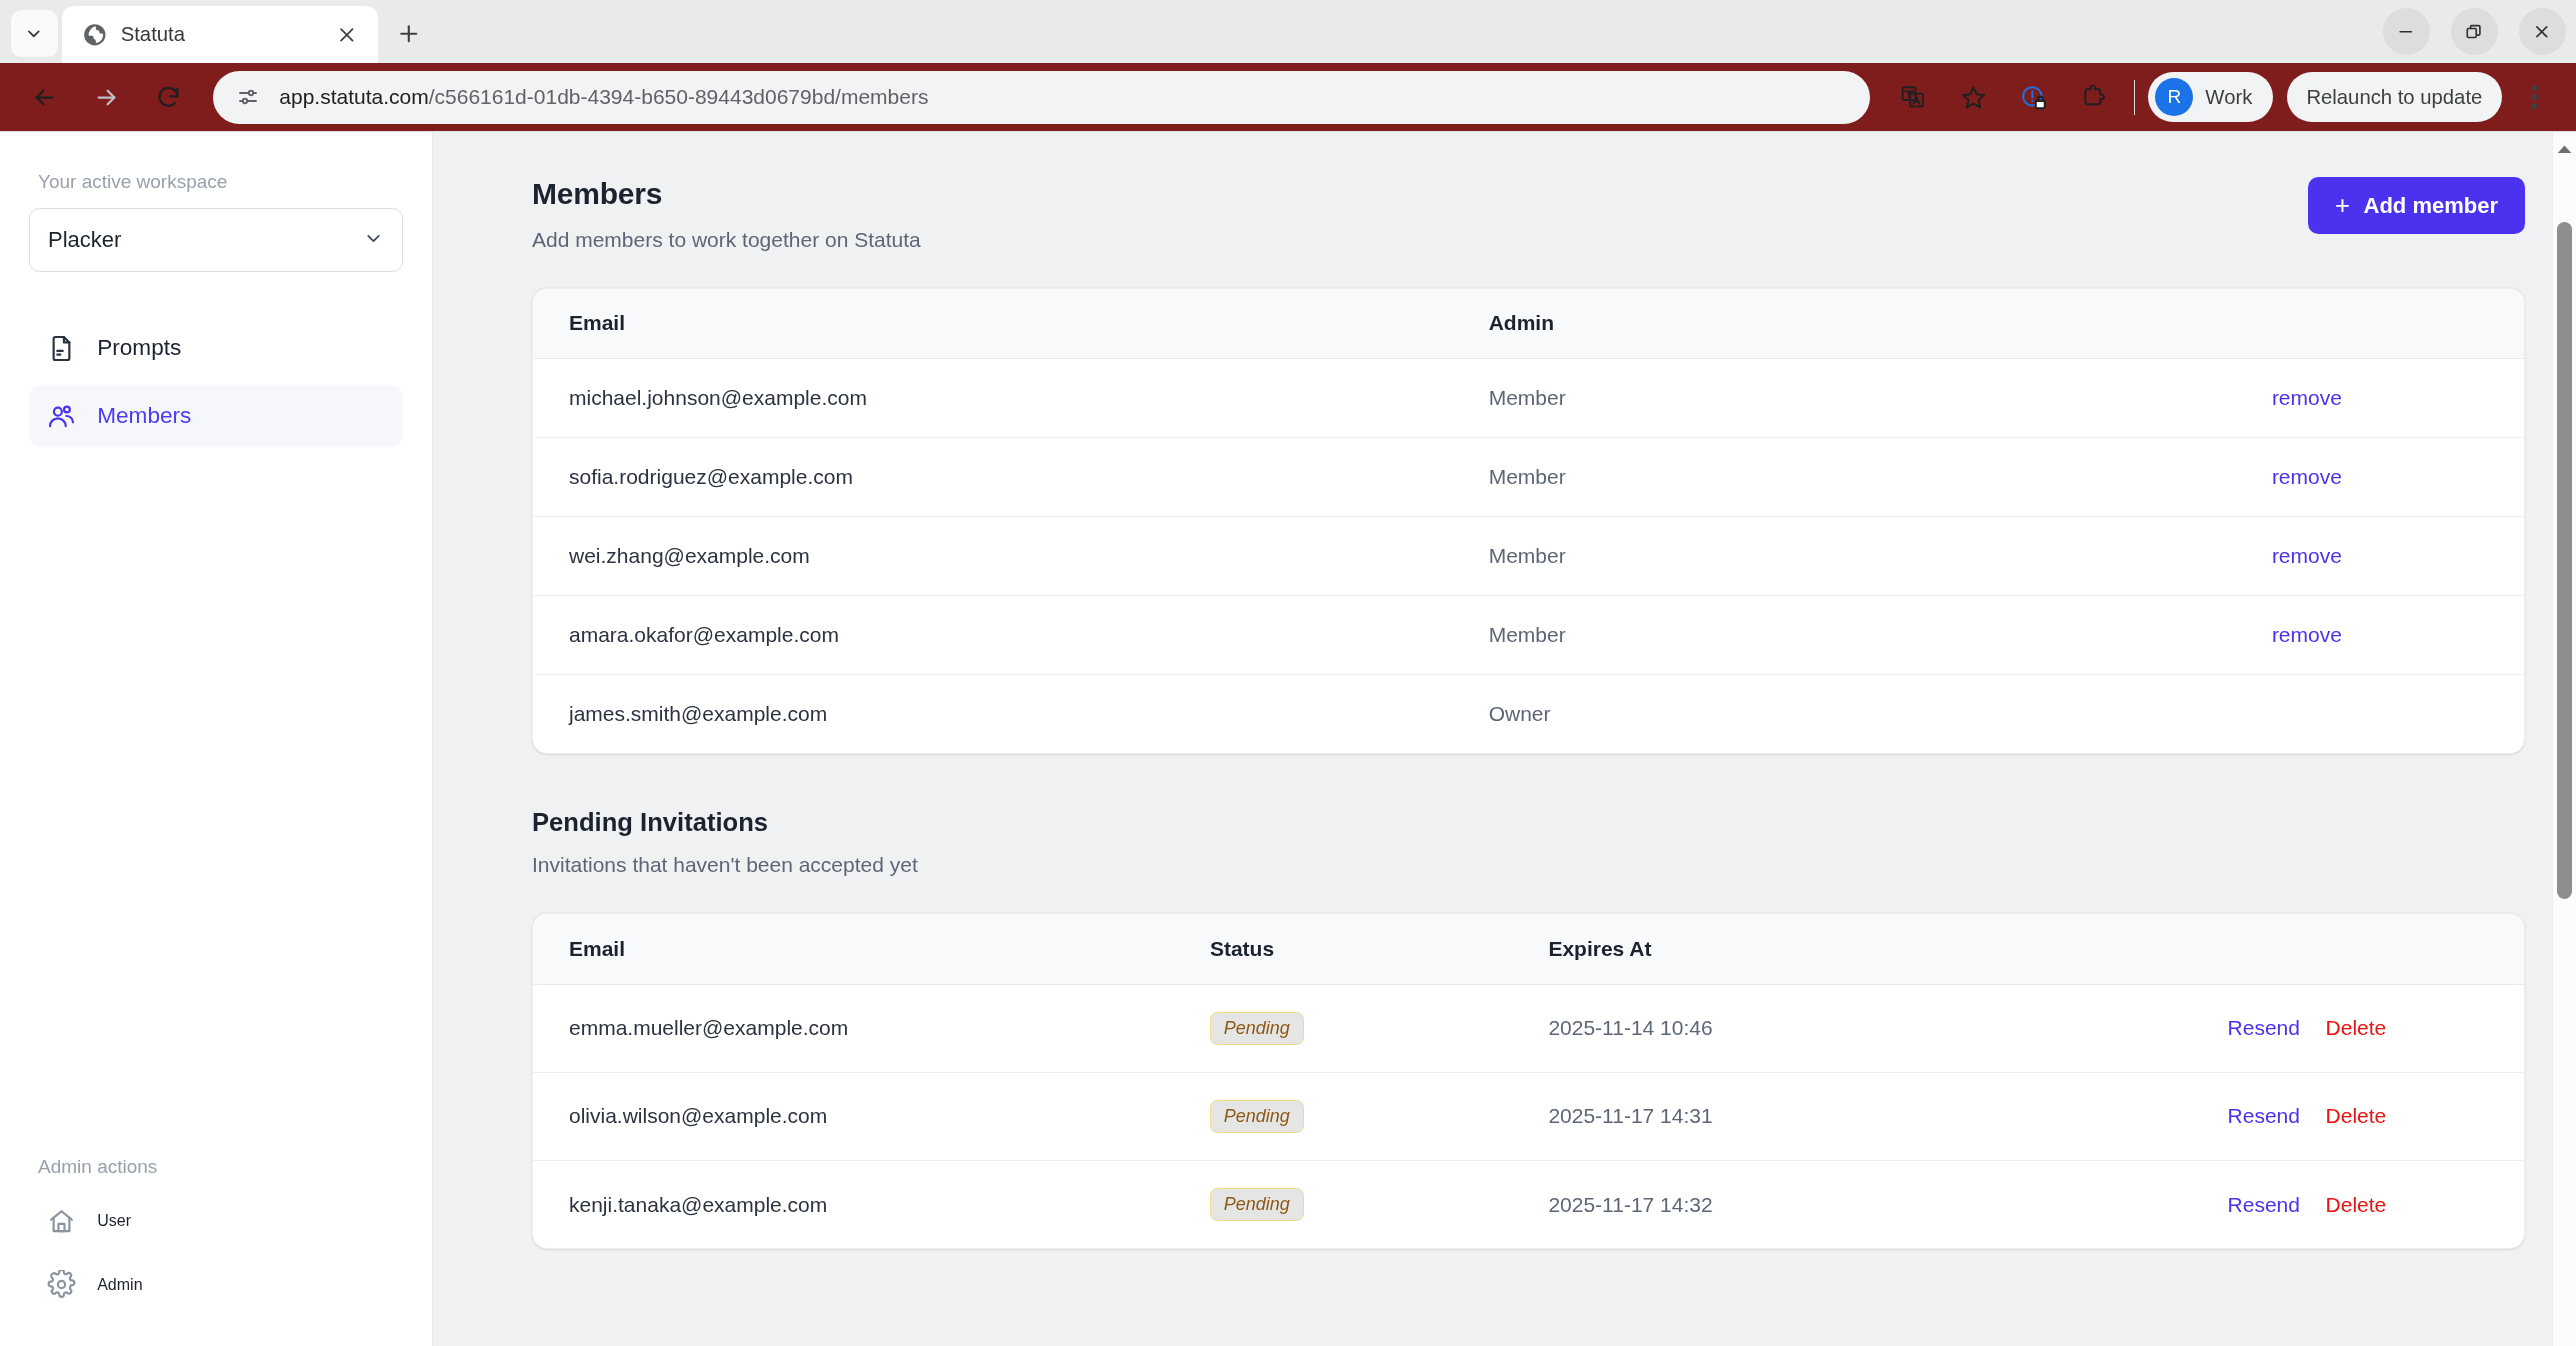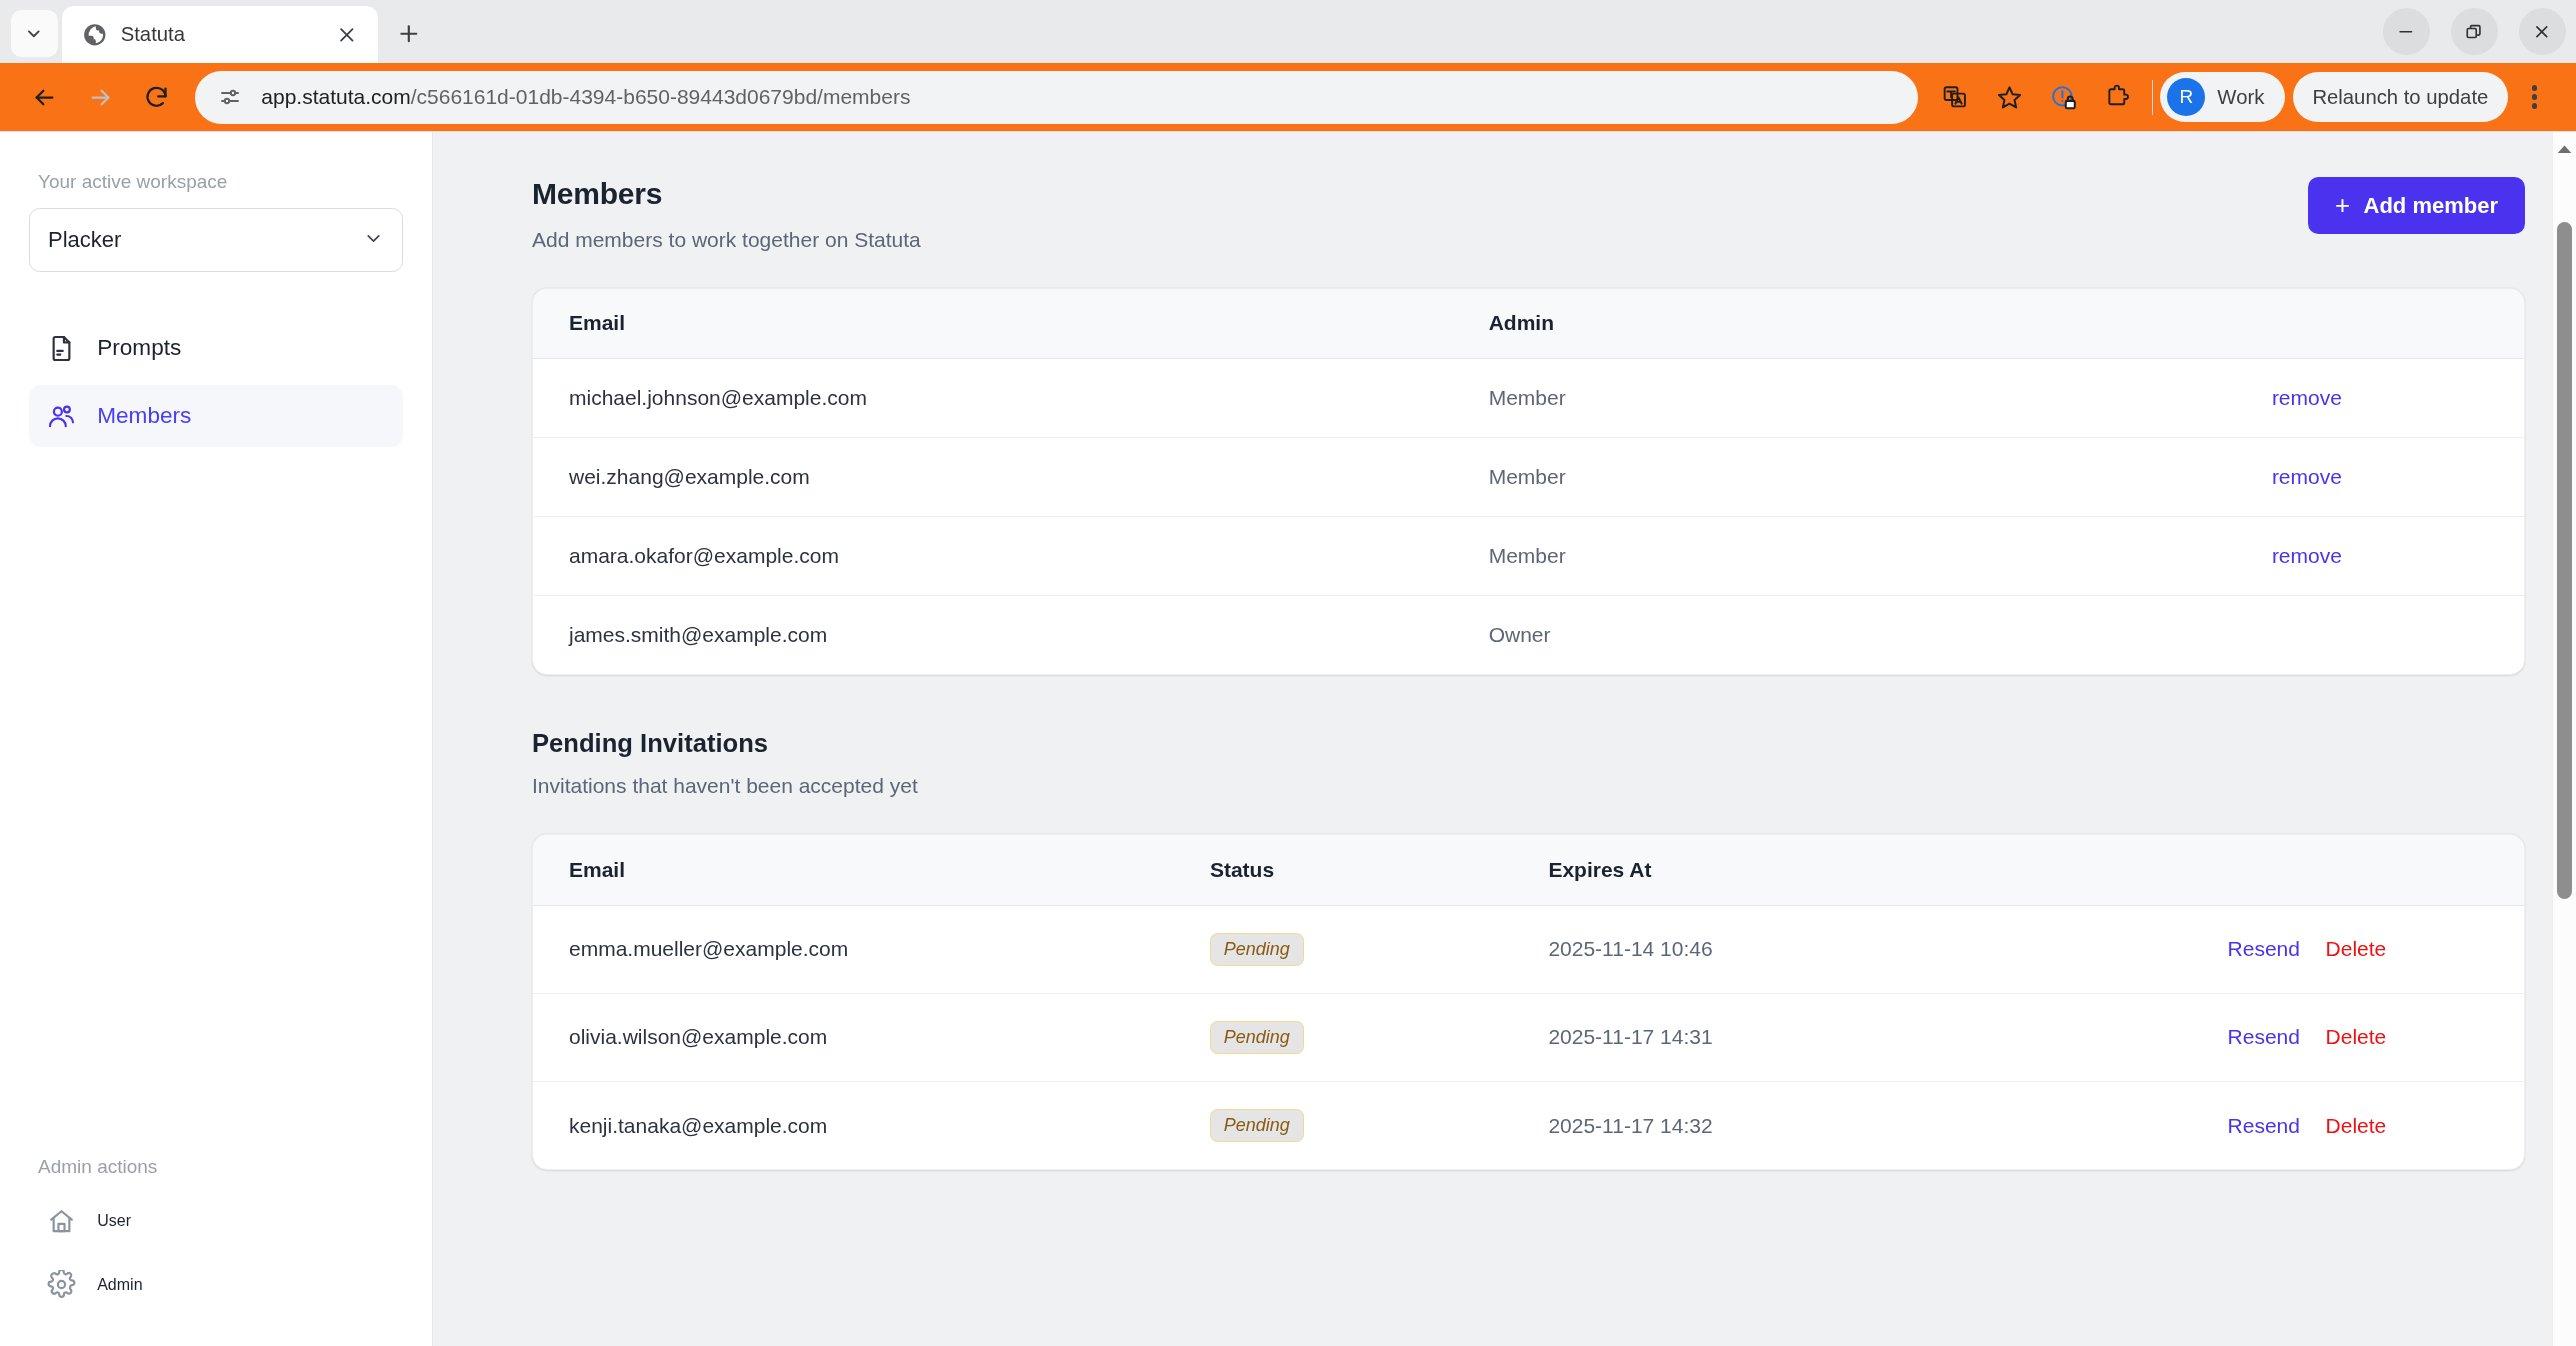--- a/index.html
+++ b/index.html
@@ -53,22 +53,22 @@
     width: 68px; height: 63px;
     display: flex; align-items: center; justify-content: center;
     color: #303134;
   }
   .win-btn .circ {
     width: 47px; height: 47px; border-radius: 50%; background: #dcdddf;
     display: flex; align-items: center; justify-content: center;
   }
 
   .toolbar {
-    height: 69px; background: #f97316; display: flex; align-items: center;
-    padding: 0 16.6px; gap: 0; flex: 0 0 69px;
+    height: 69px; background: #7f1d1d; display: flex; align-items: center;
+    padding: 0 16.6px; gap: 6px; flex: 0 0 69px;
     border-bottom: 0.8px solid #dfe1e5;
   }
   .nav-btn {
     width: 56px; height: 56px; border-radius: 50%;
     display: flex; align-items: center; justify-content: center;
     color: #1f1f1f;
   }
   .nav-btn.disabled { color: #bdc1c6; }
   .omnibox {
     flex: 1; height: 53px; background: #f1f3f4; border-radius: 27px;
@@ -452,20 +452,27 @@
           </thead>
           <tbody>
             <tr>
               <td class="c-email">michael.johnson@example.com</td>
               <td class="c-role">Member</td>
               <td class="c-action">
                 <a class="link-remove">remove</a>
               </td>
             </tr>
             <tr>
+              <td class="c-email">sofia.rodriguez@example.com</td>
+              <td class="c-role">Member</td>
+              <td class="c-action">
+                <a class="link-remove">remove</a>
+              </td>
+            </tr>
+            <tr>
               <td class="c-email">wei.zhang@example.com</td>
               <td class="c-role">Member</td>
               <td class="c-action">
                 <a class="link-remove">remove</a>
               </td>
             </tr>
             <tr>
               <td class="c-email">amara.okafor@example.com</td>
               <td class="c-role">Member</td>
               <td class="c-action">

